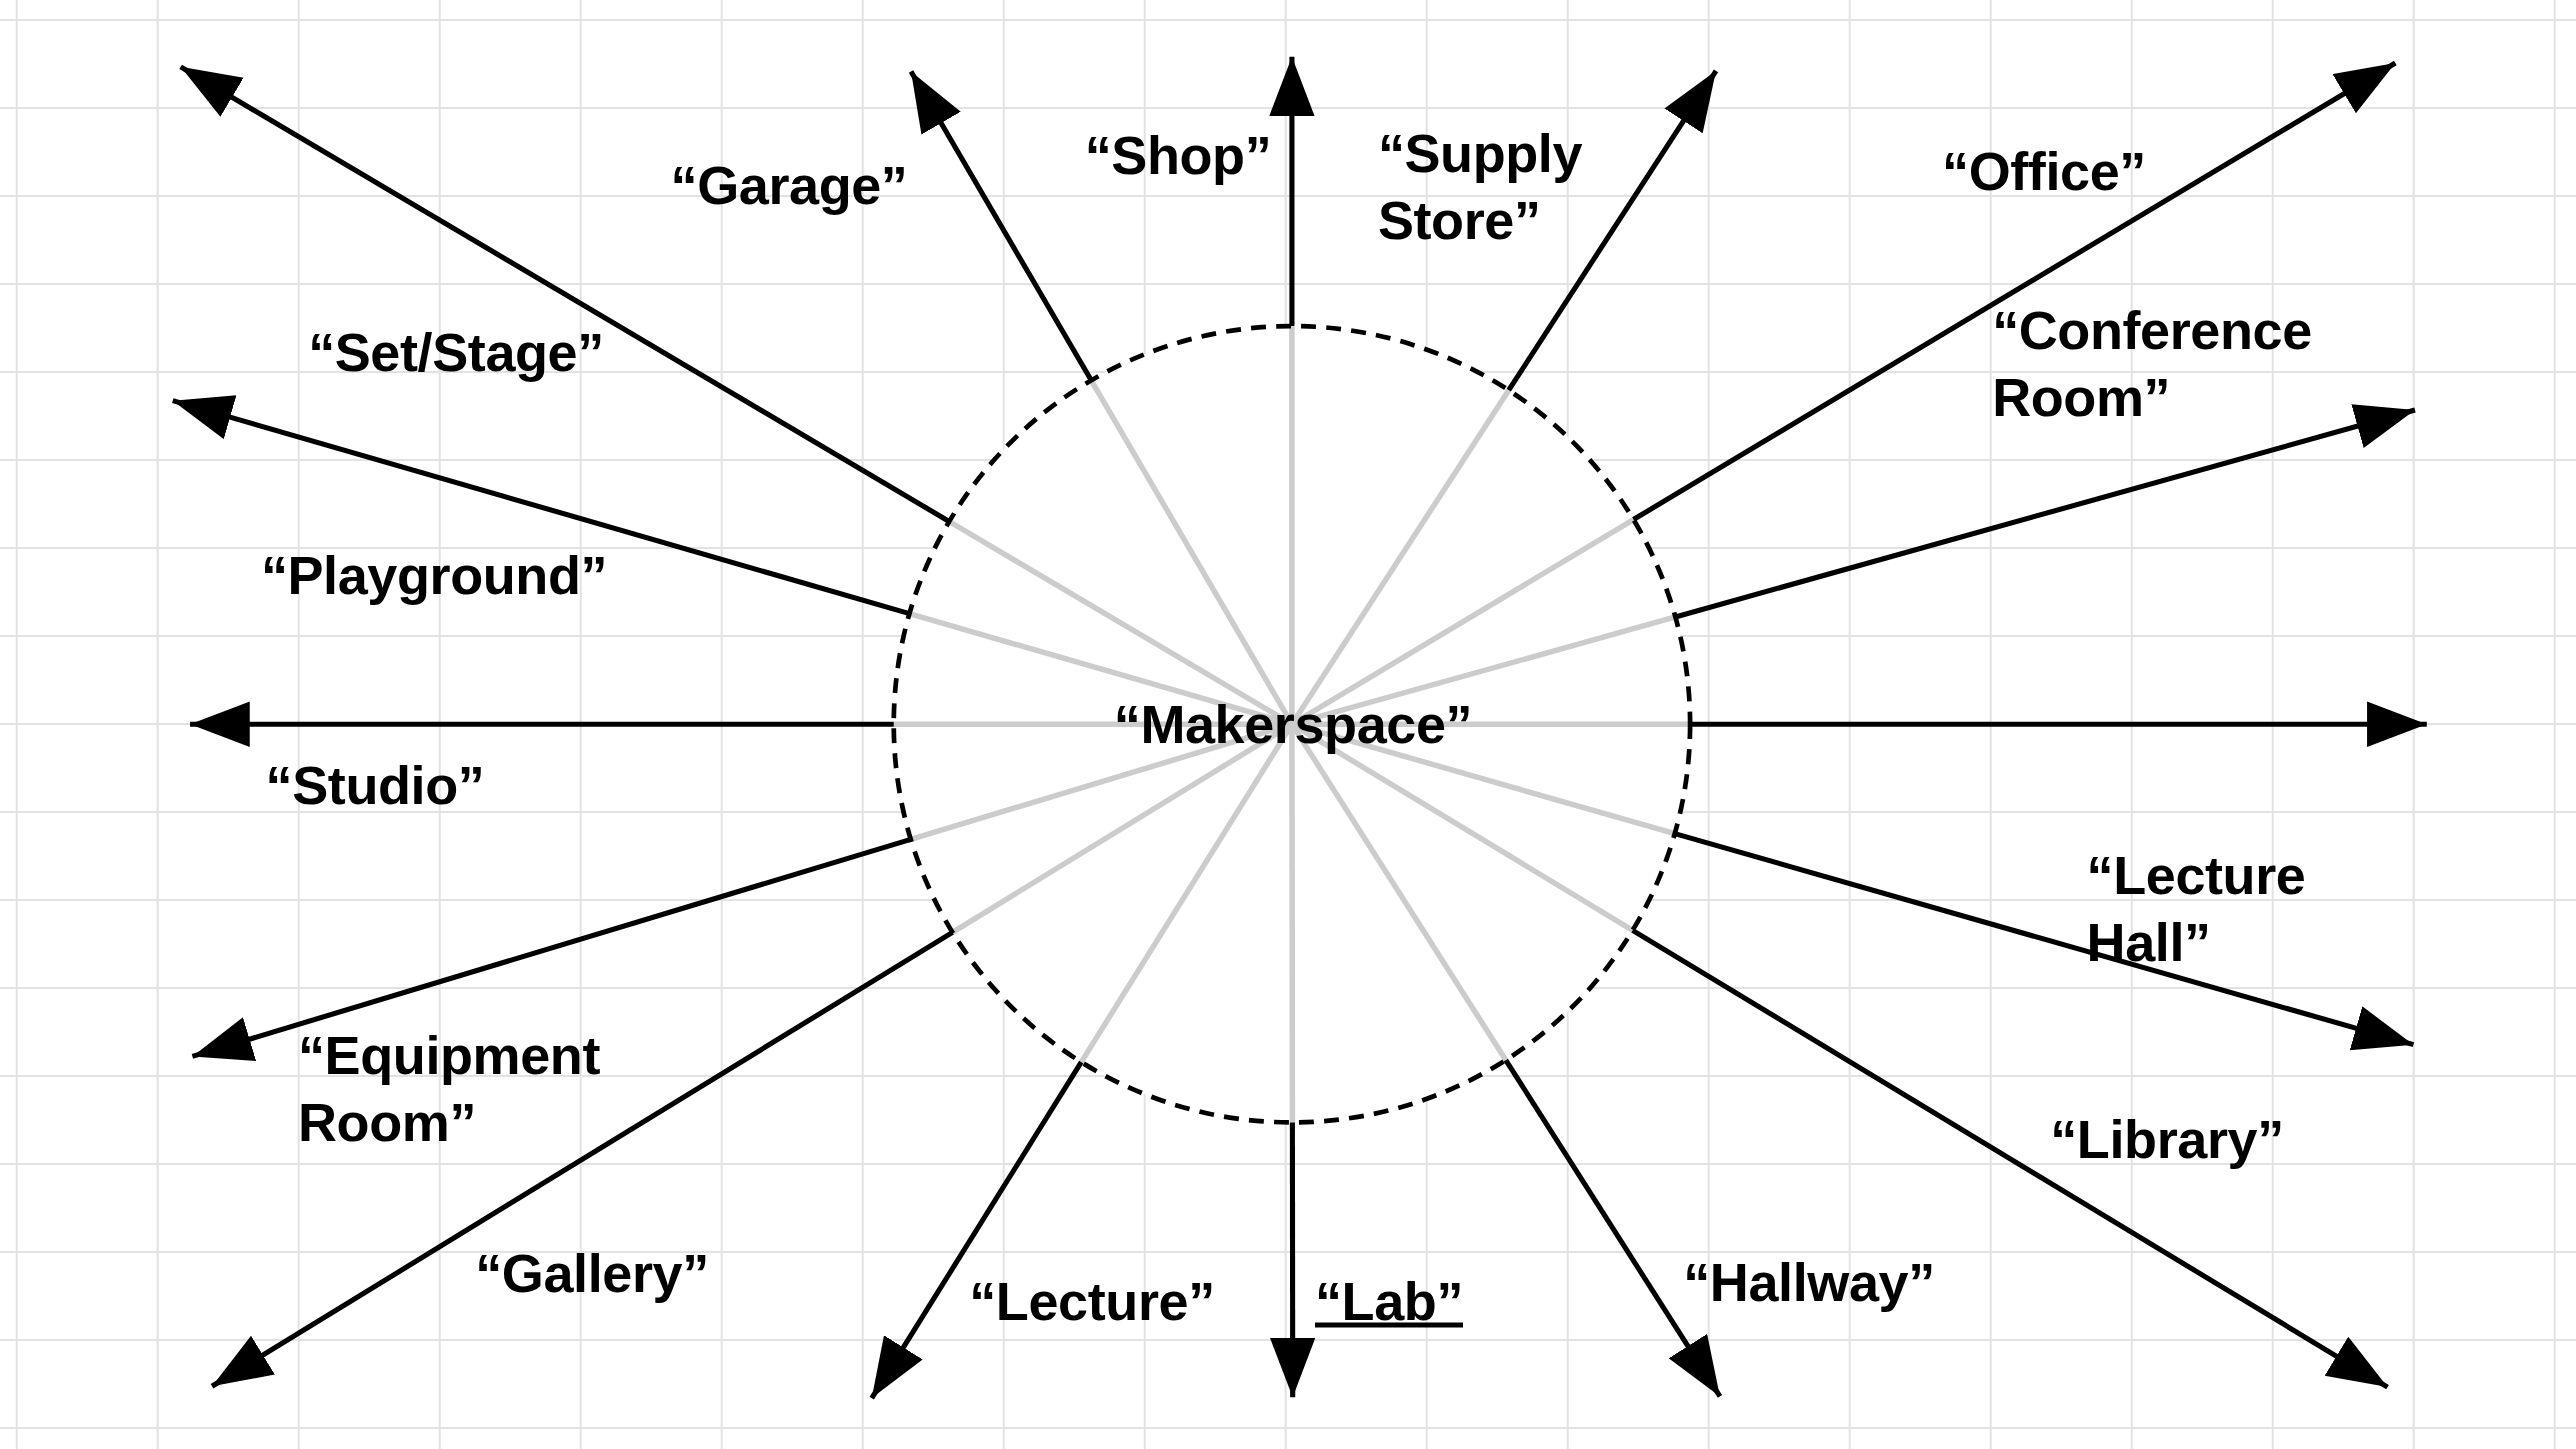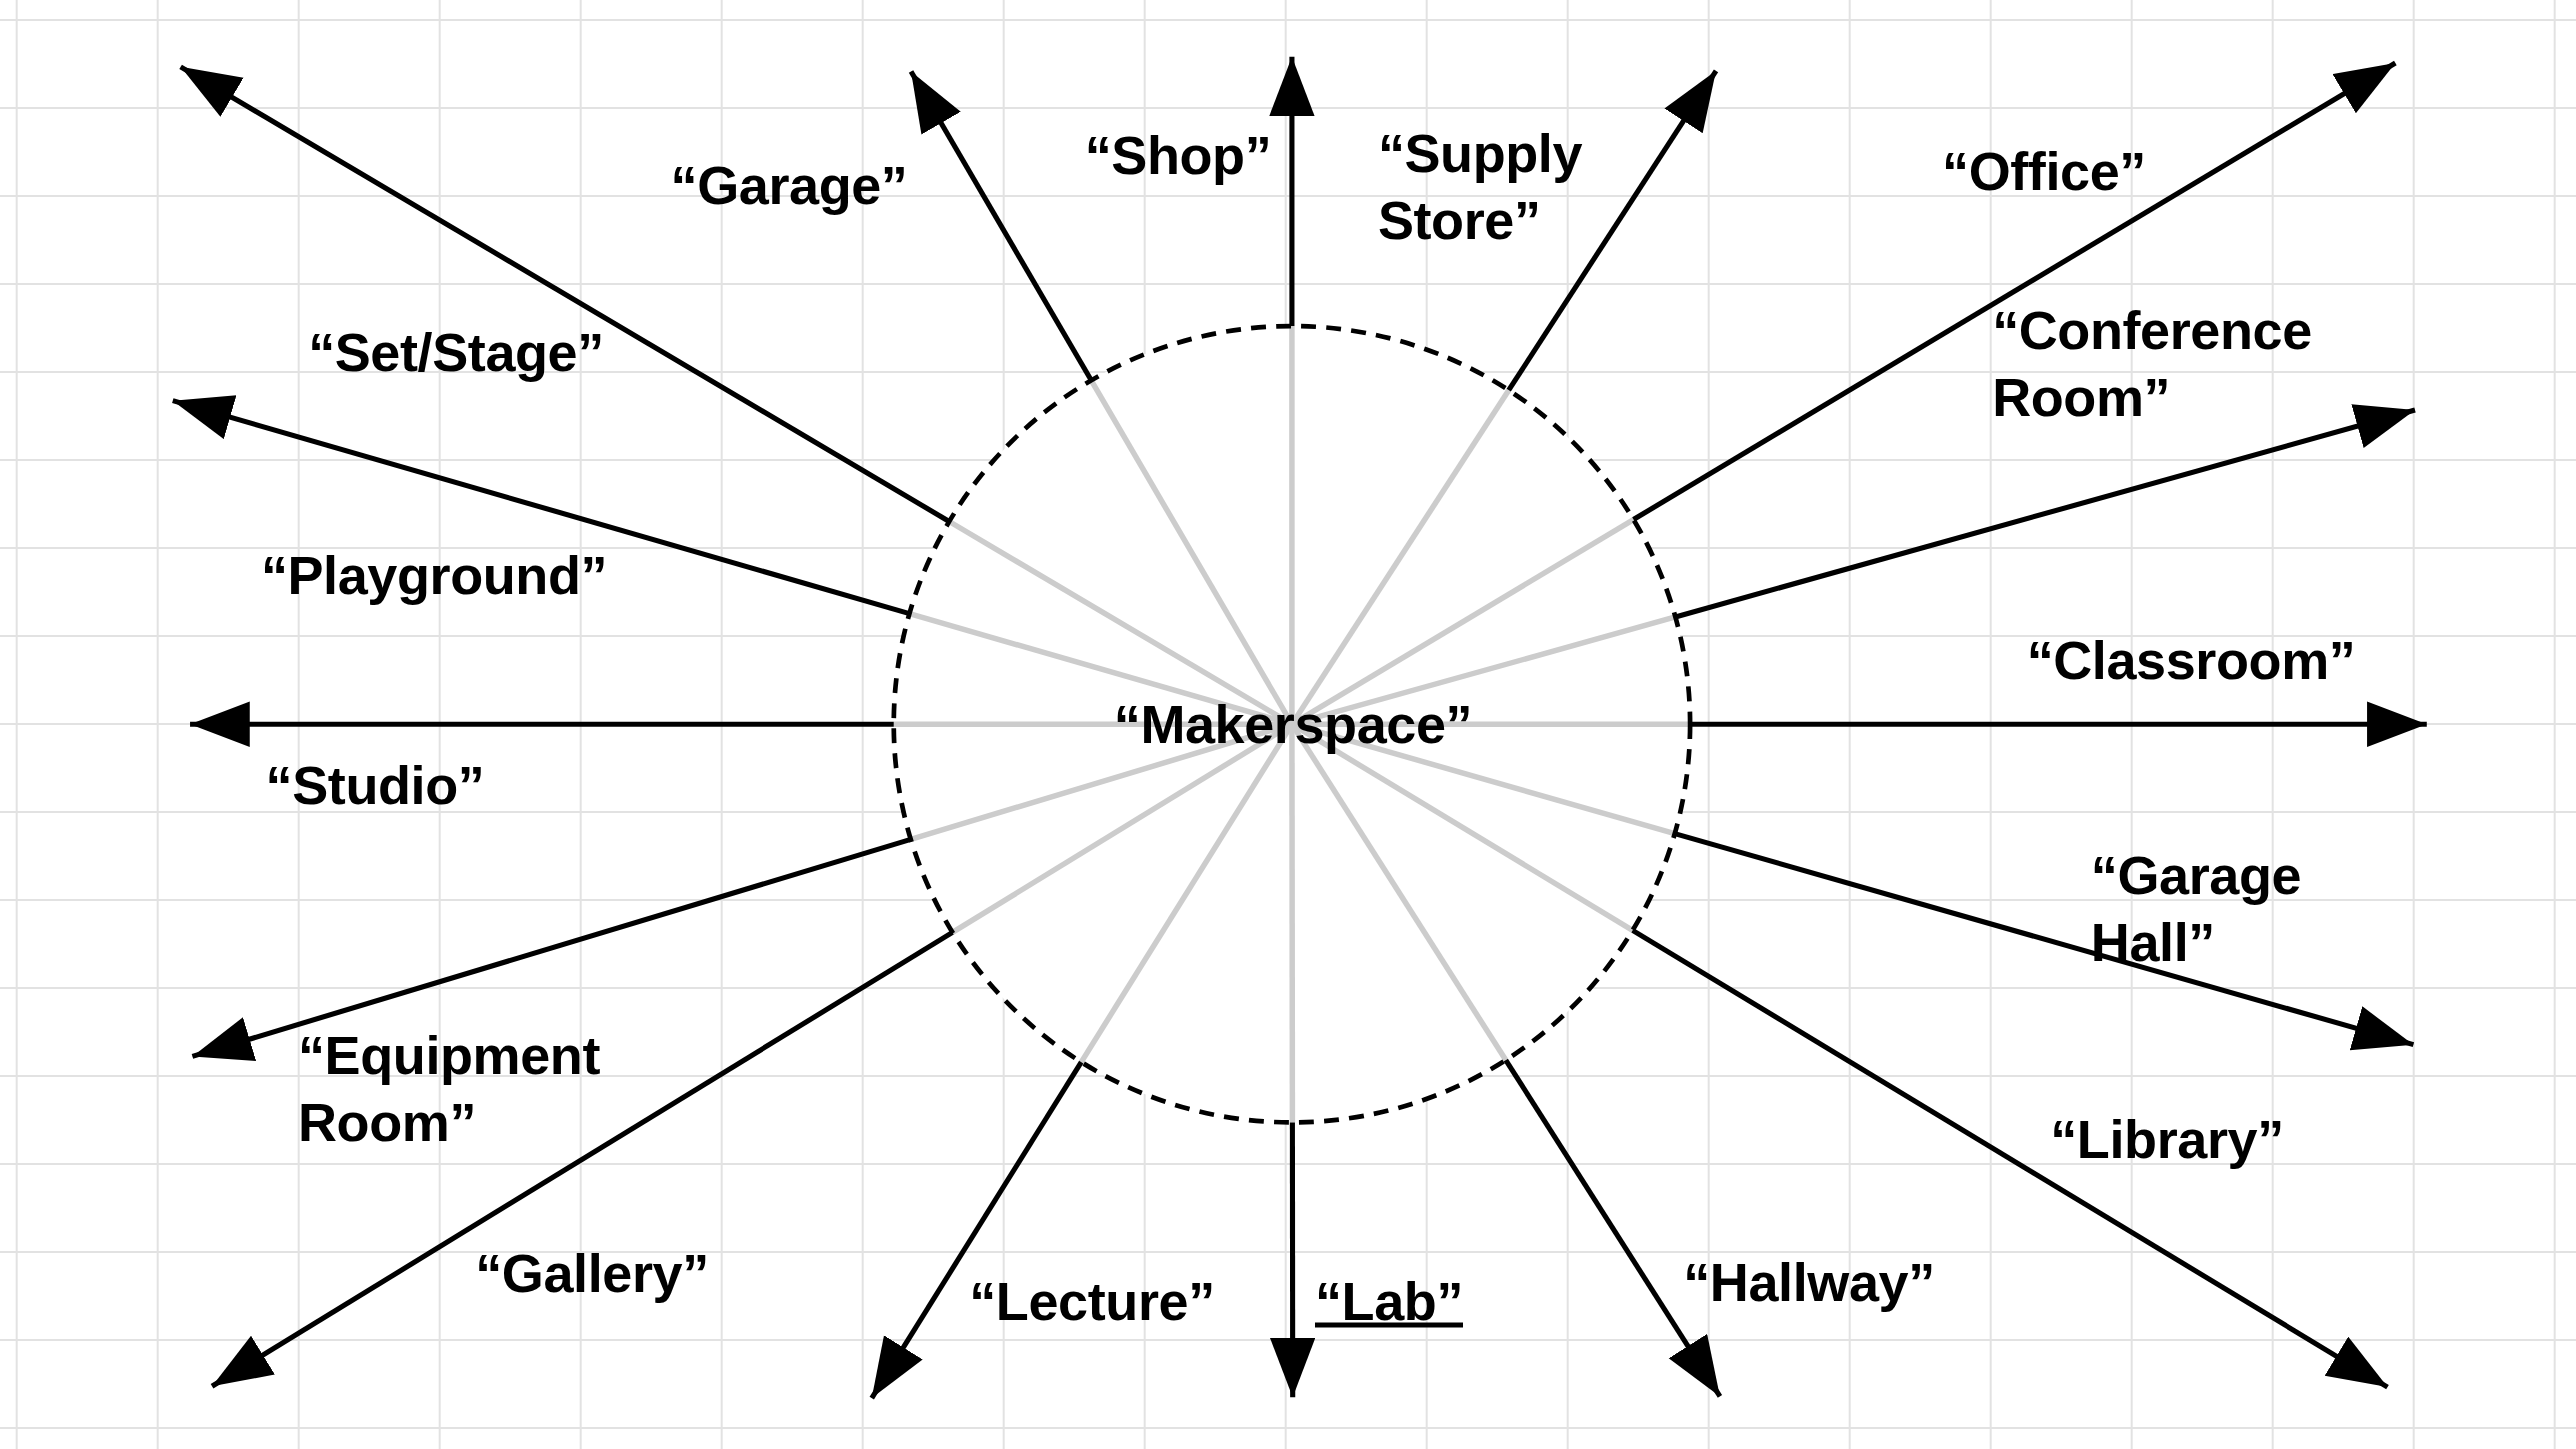--- a/index.html
+++ b/index.html
@@ -85,22 +85,21 @@
         <line x1="1389.4391090932" y1="484.12144259061665" x2="1160" y2="91" stroke="#000000" stroke-width="6.5" marker-end="url(#ah)"></line>
       </g>
     </svg>
 
   <div class="label" style="left:1178px; top:155px;">“Shop”</div>
   <div class="label ta-right" style="left:1480px; top:187px;">“Supply
 Store”</div>
   <div class="label" style="left:2044px; top:171px;">“Office”</div>
   <div class="label ta-right" style="left:2152px; top:364px;">“Conference
 Room”</div>
-  <div class="label" style="left:2191px; top:660px;">“Classroom”</div>
-  <div class="label ta-right" style="left:2196px; top:909px;">“Garage
+  <div class="label ta-right" style="left:2196px; top:909px;">“Lecture
 Hall”</div>
   <div class="label" style="left:2167px; top:1139px;">“Library”</div>
   <div class="label" style="left:1809px; top:1282px;">“Hallway”</div>
   <div class="label" style="left:1389px; top:1301px;text-decoration:underline;">“Lab”</div>
   <div class="label" style="left:1092px; top:1301px;">“Lecture”</div>
   <div class="label" style="left:592px;  top:1273px;">“Gallery”</div>
   <div class="label ta-left" style="left:449px;  top:1089px;">“Equipment
 Room”</div>
   <div class="label" style="left:375px;  top:785px;">“Studio”</div>
   <div class="label" style="left:434px;  top:575px;">“Playground”</div>

